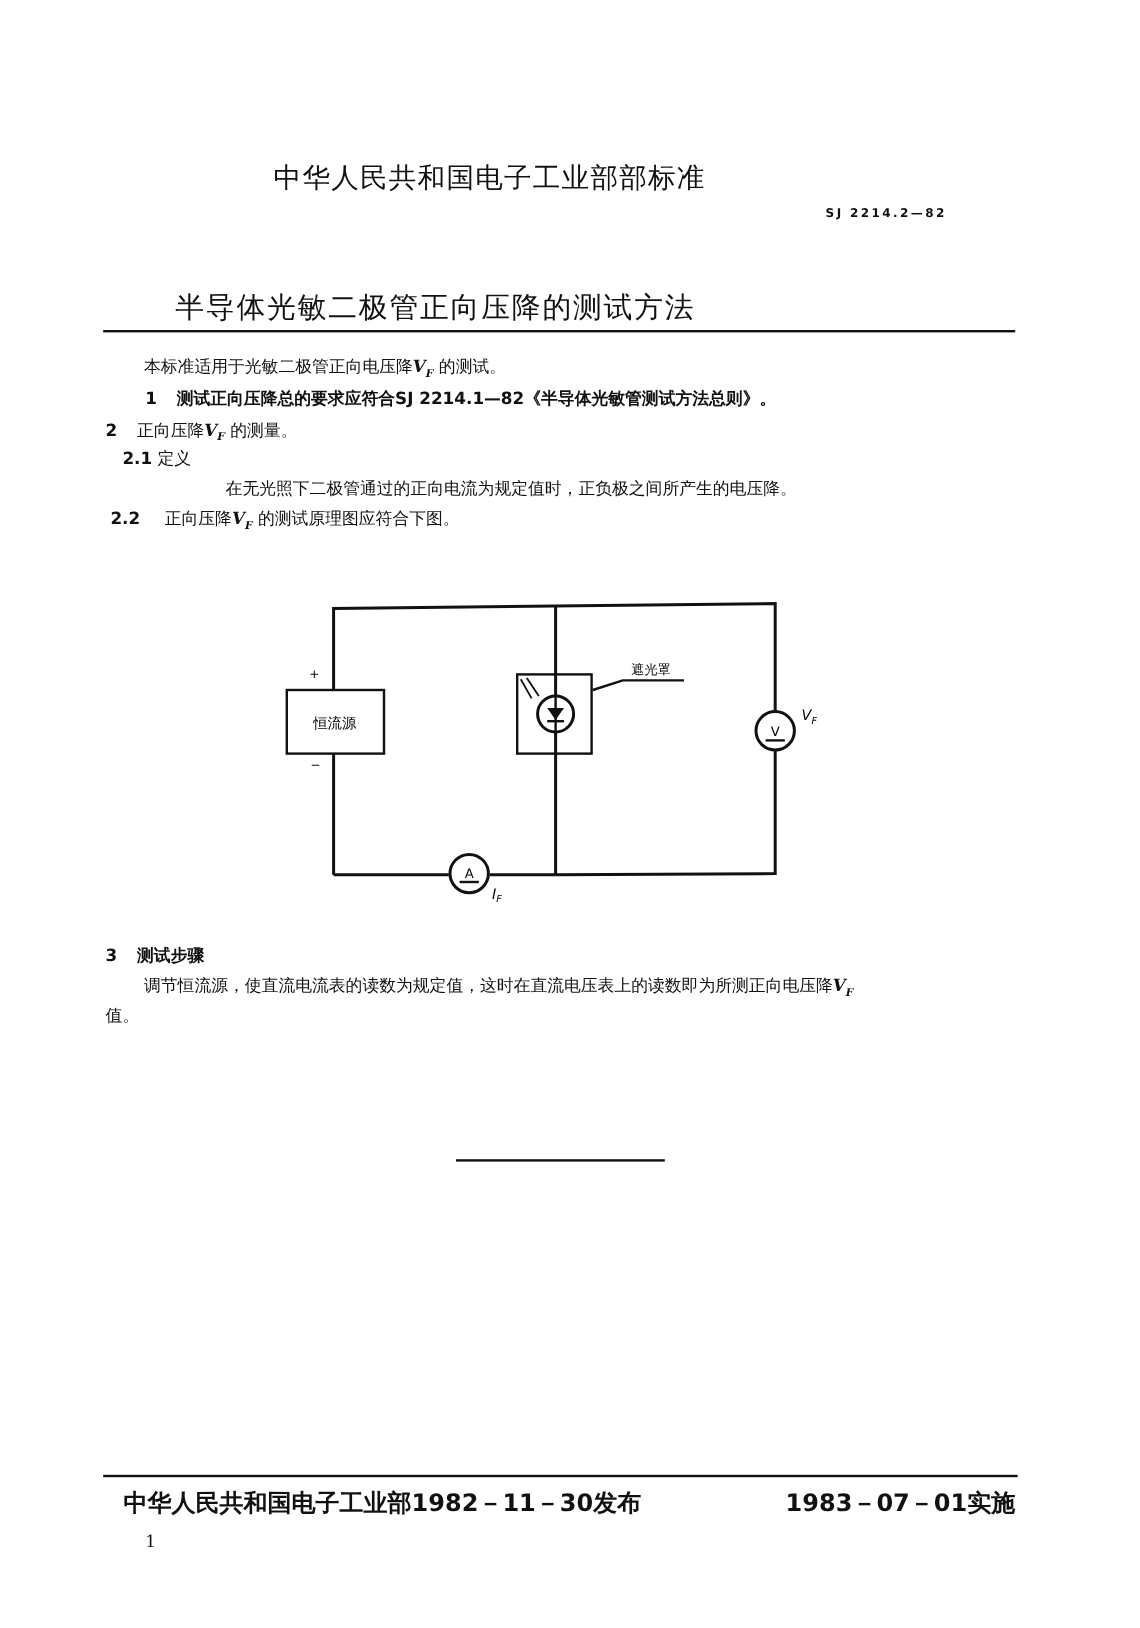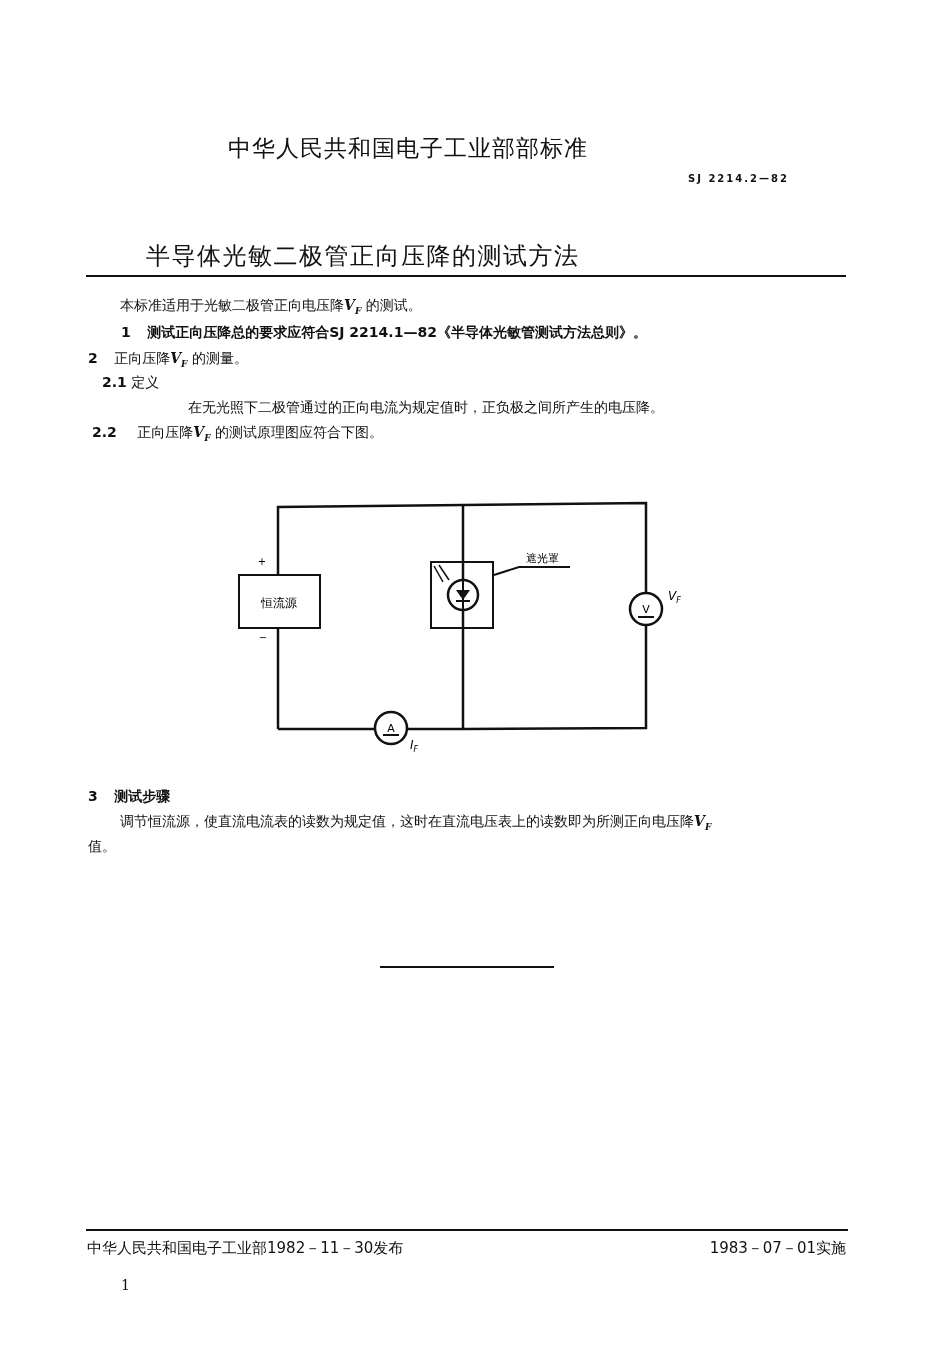--- a/index.html
+++ b/index.html
@@ -8,21 +8,21 @@
   .org { left:228px; top:133px; font-size:23px; letter-spacing:1px;font-family:Liberation Serif, serif; }
   .code { left:688px; top:173px; font-size:10px; font-weight:bold; letter-spacing:2px; }
   .title { left:146px; top:212px; font-size:24px; letter-spacing:1.5px;margin-top:28px; }
   .rule-top { left:86px; top:275px; width:760px; height:2px; background:#111; }
   .p { font-size:14px;text-align:center; }
   .num { font-weight:bold; font-size:14px; }
   .vf { font-family:"DejaVu Serif", serif; font-style:italic; font-weight:bold; }
   .vf sub { font-size:9px; }
   .rule-mid { left:380px; top:966px; width:174px; height:2px; background:#111; }
   .rule-bot { left:86px; top:1229px; width:762px; height:2px; background:#111; }
-  .foot { font-size:15px; font-weight:normal; }
+  .foot { font-size:20px; font-weight:bold;margin-left:16px; }
   .pageno { left:121px; top:1277px; font-size:14px; font-family:"DejaVu Serif", serif; }
   svg text { font-family:"DejaVu Sans", sans-serif; }
 </style>
 </head>
 <body>
 
 <div class="abs org">中华人民共和国电子工业部部标准</div>
 <div class="abs code">SJ 2214.2—82</div>
 <div class="abs title">半导体光敏二极管正向压降的测试方法</div>
 <div class="abs rule-top"></div>

